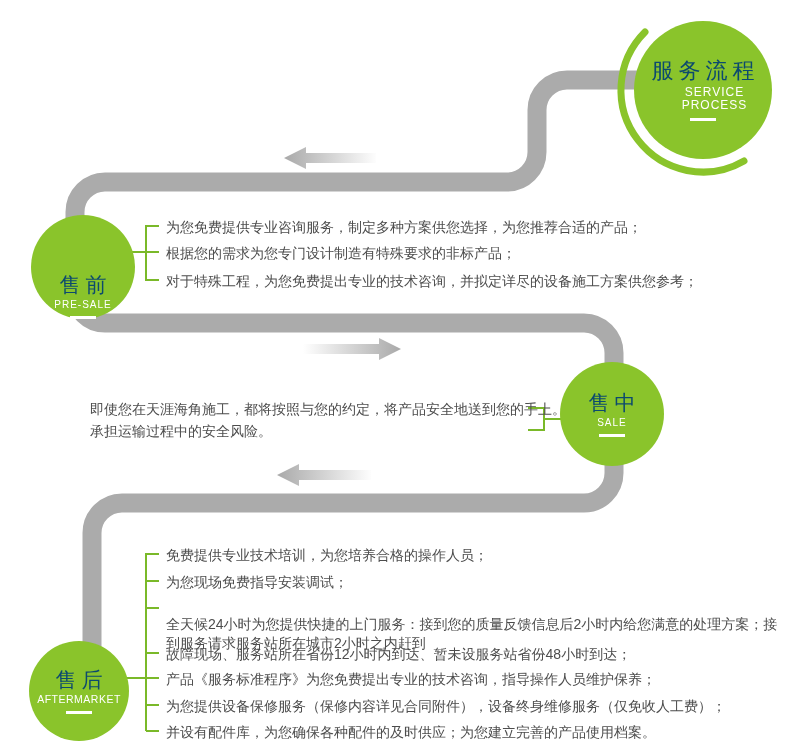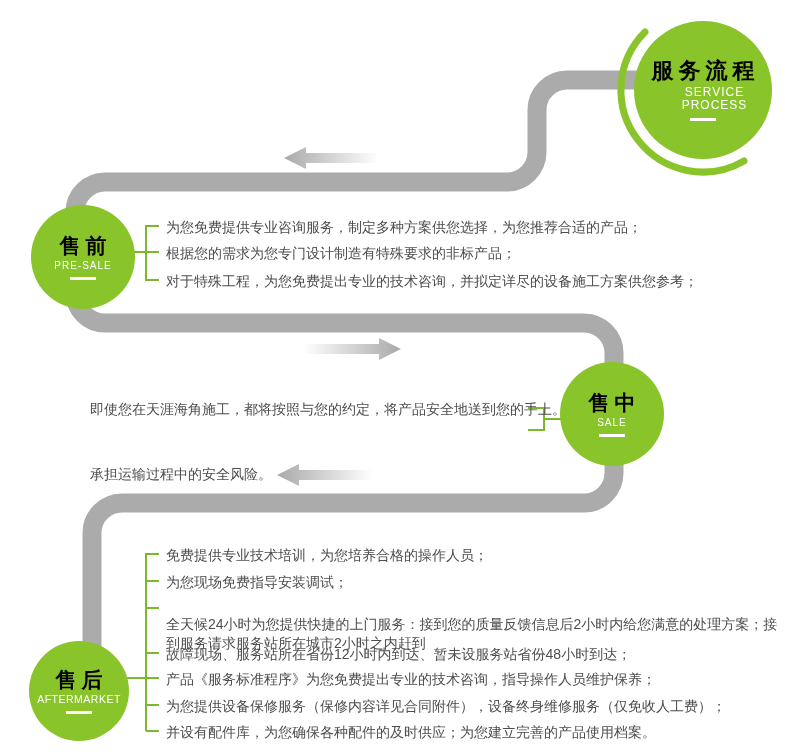--- a/index.html
+++ b/index.html
@@ -9,27 +9,27 @@
   }
   .flow-svg{position:absolute;left:0;top:0;}
   .road{fill:none;stroke:#ABABAB;stroke-width:19;}
   .badge-arc{fill:none;stroke:#8AC42B;stroke-width:7;stroke-linecap:round;}
   .bracket{stroke:#7AB929;stroke-width:2;fill:none;}
   .circle{
     position:absolute;border-radius:50%;background:#8AC42B;
     display:flex;flex-direction:column;align-items:center;justify-content:center;
     text-align:center;
   }
-  .circle .cn{color:#000000;font-weight:bold;letter-spacing:5px;text-indent:5px;line-height:1.1;}
+  .circle .cn{color:#0c4a6e;font-weight:normal;letter-spacing:5px;text-indent:5px;line-height:1.1;}
   .circle .en{color:#ffffff;letter-spacing:1px;margin-top:3px;line-height:1.1;}
   .circle .dash{width:26px;height:3px;background:#ffffff;margin-top:6px;}
   .badge-circle{left:634px;top:21px;width:138px;height:138px;}
   .badge-circle .cn{font-size:22px;}
   .badge-circle .en{font-size:12px;margin-left:23px;}
-  .stage-pre{left:31px;top:205px;width:104px;height:104px;}
+  .stage-pre{left:31px;top:215px;width:104px;height:104px;justify-content:flex-end;}
   .stage-sale{left:560px;top:362px;width:104px;height:104px;}
   .stage-after{left:29px;top:641px;width:100px;height:100px;}
   .stage-pre .cn,.stage-sale .cn,.stage-after .cn{font-size:21px;}
   .stage-pre .en,.stage-sale .en{font-size:10px;}
   .stage-after .en{font-size:10.5px;letter-spacing:0.5px;}
   .item{
     position:absolute;font-size:14px;color:#4D4D4D;line-height:18px;white-space:nowrap;
   }
   .item.wrap{white-space:normal;width:616px;line-height:19px;}
   .sale-line{
@@ -117,21 +117,21 @@
     <div class="cn">售后</div>
     <div class="en">AFTERMARKET</div>
     <div class="dash"></div>
   </div>
 
   <div class="item" style="left:166px;top:218px;">为您免费提供专业咨询服务，制定多种方案供您选择，为您推荐合适的产品；</div>
   <div class="item" style="left:166px;top:244px;">根据您的需求为您专门设计制造有特殊要求的非标产品；</div>
   <div class="item" style="left:166px;top:272px;">对于特殊工程，为您免费提出专业的技术咨询，并拟定详尽的设备施工方案供您参考；</div>
 
   <div class="sale-line" style="top:400px;">即使您在天涯海角施工，都将按照与您的约定，将产品安全地送到您的手上。</div>
-  <div class="sale-line" style="top:422px;margin-top:43px;">承担运输过程中的安全风险。</div>
+  <div class="sale-line" style="top:422px;">承担运输过程中的安全风险。</div>
 
   <div class="item" style="left:166px;top:546px;">免费提供专业技术培训，为您培养合格的操作人员；</div>
   <div class="item" style="left:166px;top:573px;">为您现场免费指导安装调试；</div>
   <div class="item wrap" style="left:166px;top:615px;">全天候24小时为您提供快捷的上门服务：接到您的质量反馈信息后2小时内给您满意的处理方案；接到服务请求服务站所在城市2小时之内赶到</div>
   <div class="item" style="left:166px;top:645px;">故障现场、服务站所在省份12小时内到达、暂未设服务站省份48小时到达；</div>
   <div class="item" style="left:166px;top:670px;">产品《服务标准程序》为您免费提出专业的技术咨询，指导操作人员维护保养；</div>
   <div class="item" style="left:166px;top:697px;">为您提供设备保修服务（保修内容详见合同附件），设备终身维修服务（仅免收人工费）；</div>
   <div class="item" style="left:166px;top:723px;">并设有配件库，为您确保各种配件的及时供应；为您建立完善的产品使用档案。</div>
 
 </div>

